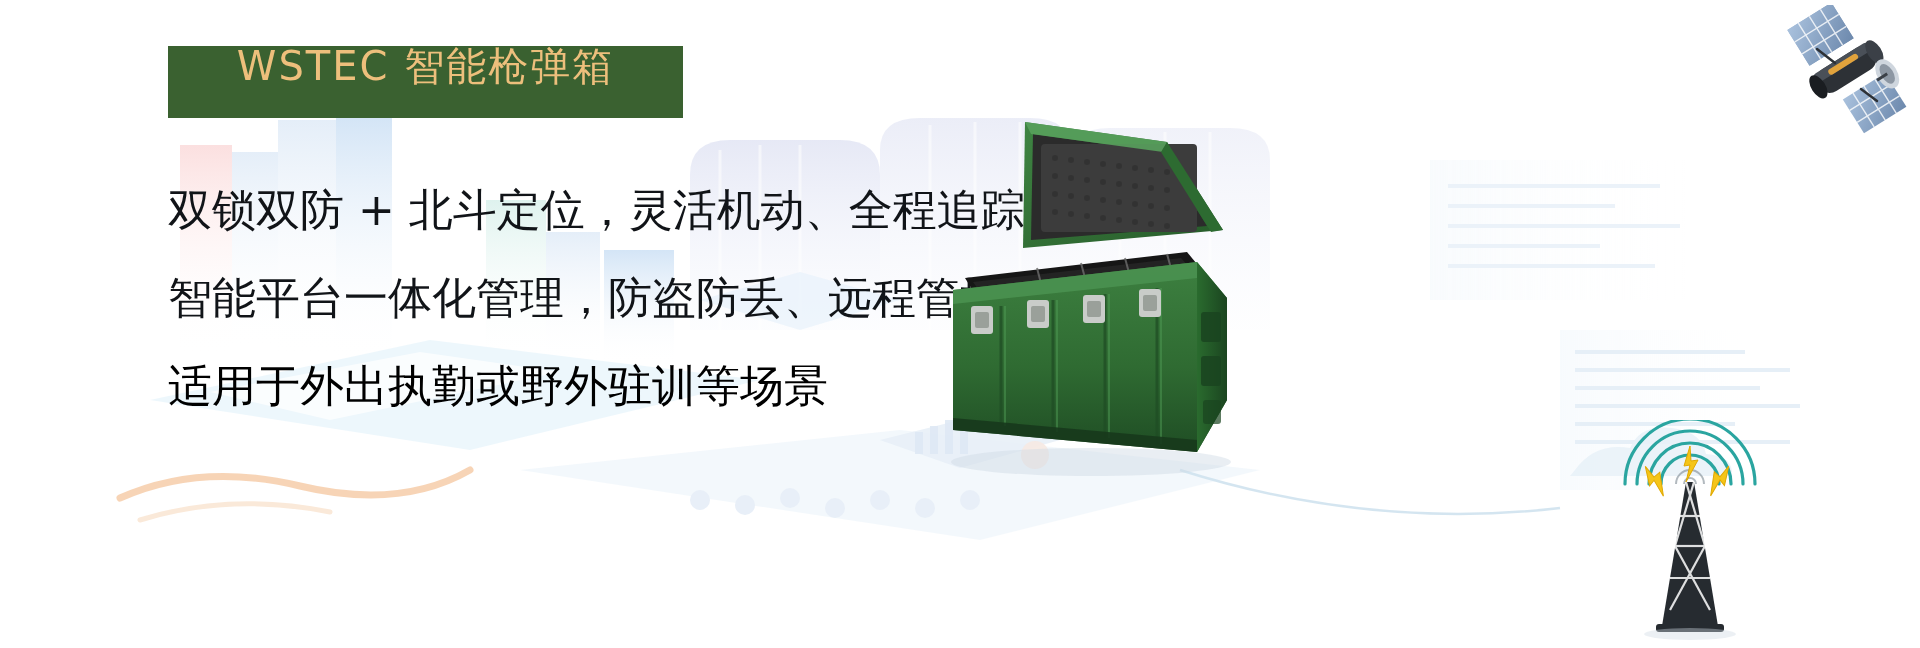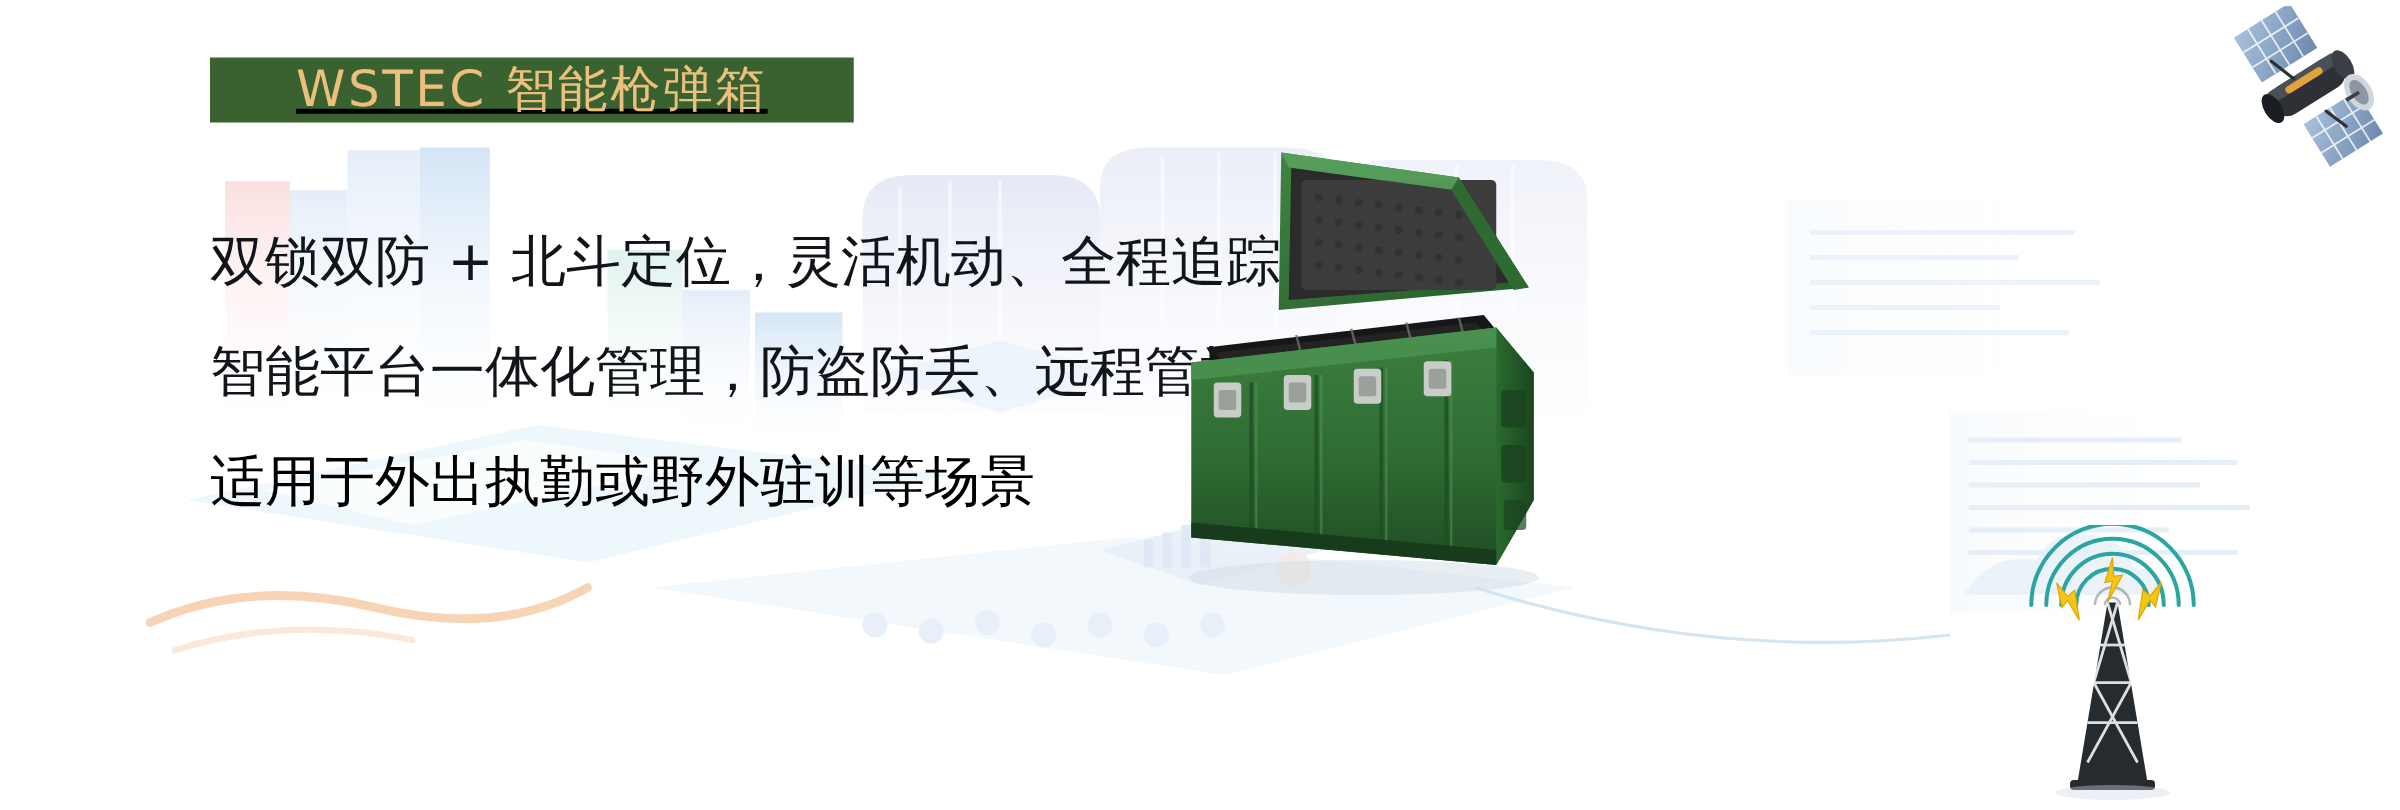--- a/index.html
+++ b/index.html
@@ -9,23 +9,23 @@
     background:#ffffff;
     position:relative;
   }
   #banner { position:absolute; inset:0; width:1920px; height:648px; overflow:hidden; background:#fff; }
 
   
   .bg-layer { position:absolute; inset:0; pointer-events:none; }
 
   
   .title-plate{
-    position:absolute; left:168px; top:46px; width:515px; height:52px;
+    position:absolute; left:168px; top:46px; width:515px; height:72px;
     background:var(--plate,#3a6130);
-    display:flex; align-items:center; justify-content:center;text-decoration:underline;
+    display:flex; align-items:flex-start; justify-content:center;
   }
   .title-text{
     color:var(--plate-text,#edbf7c);
     font-size:40px; letter-spacing:2px; font-weight:400;
     white-space:nowrap; line-height:1;
     font-family:"DejaVu Sans","Liberation Sans",sans-serif;
   }
 
   
   .features{ position:absolute; left:168px; top:188px; width:900px; }

